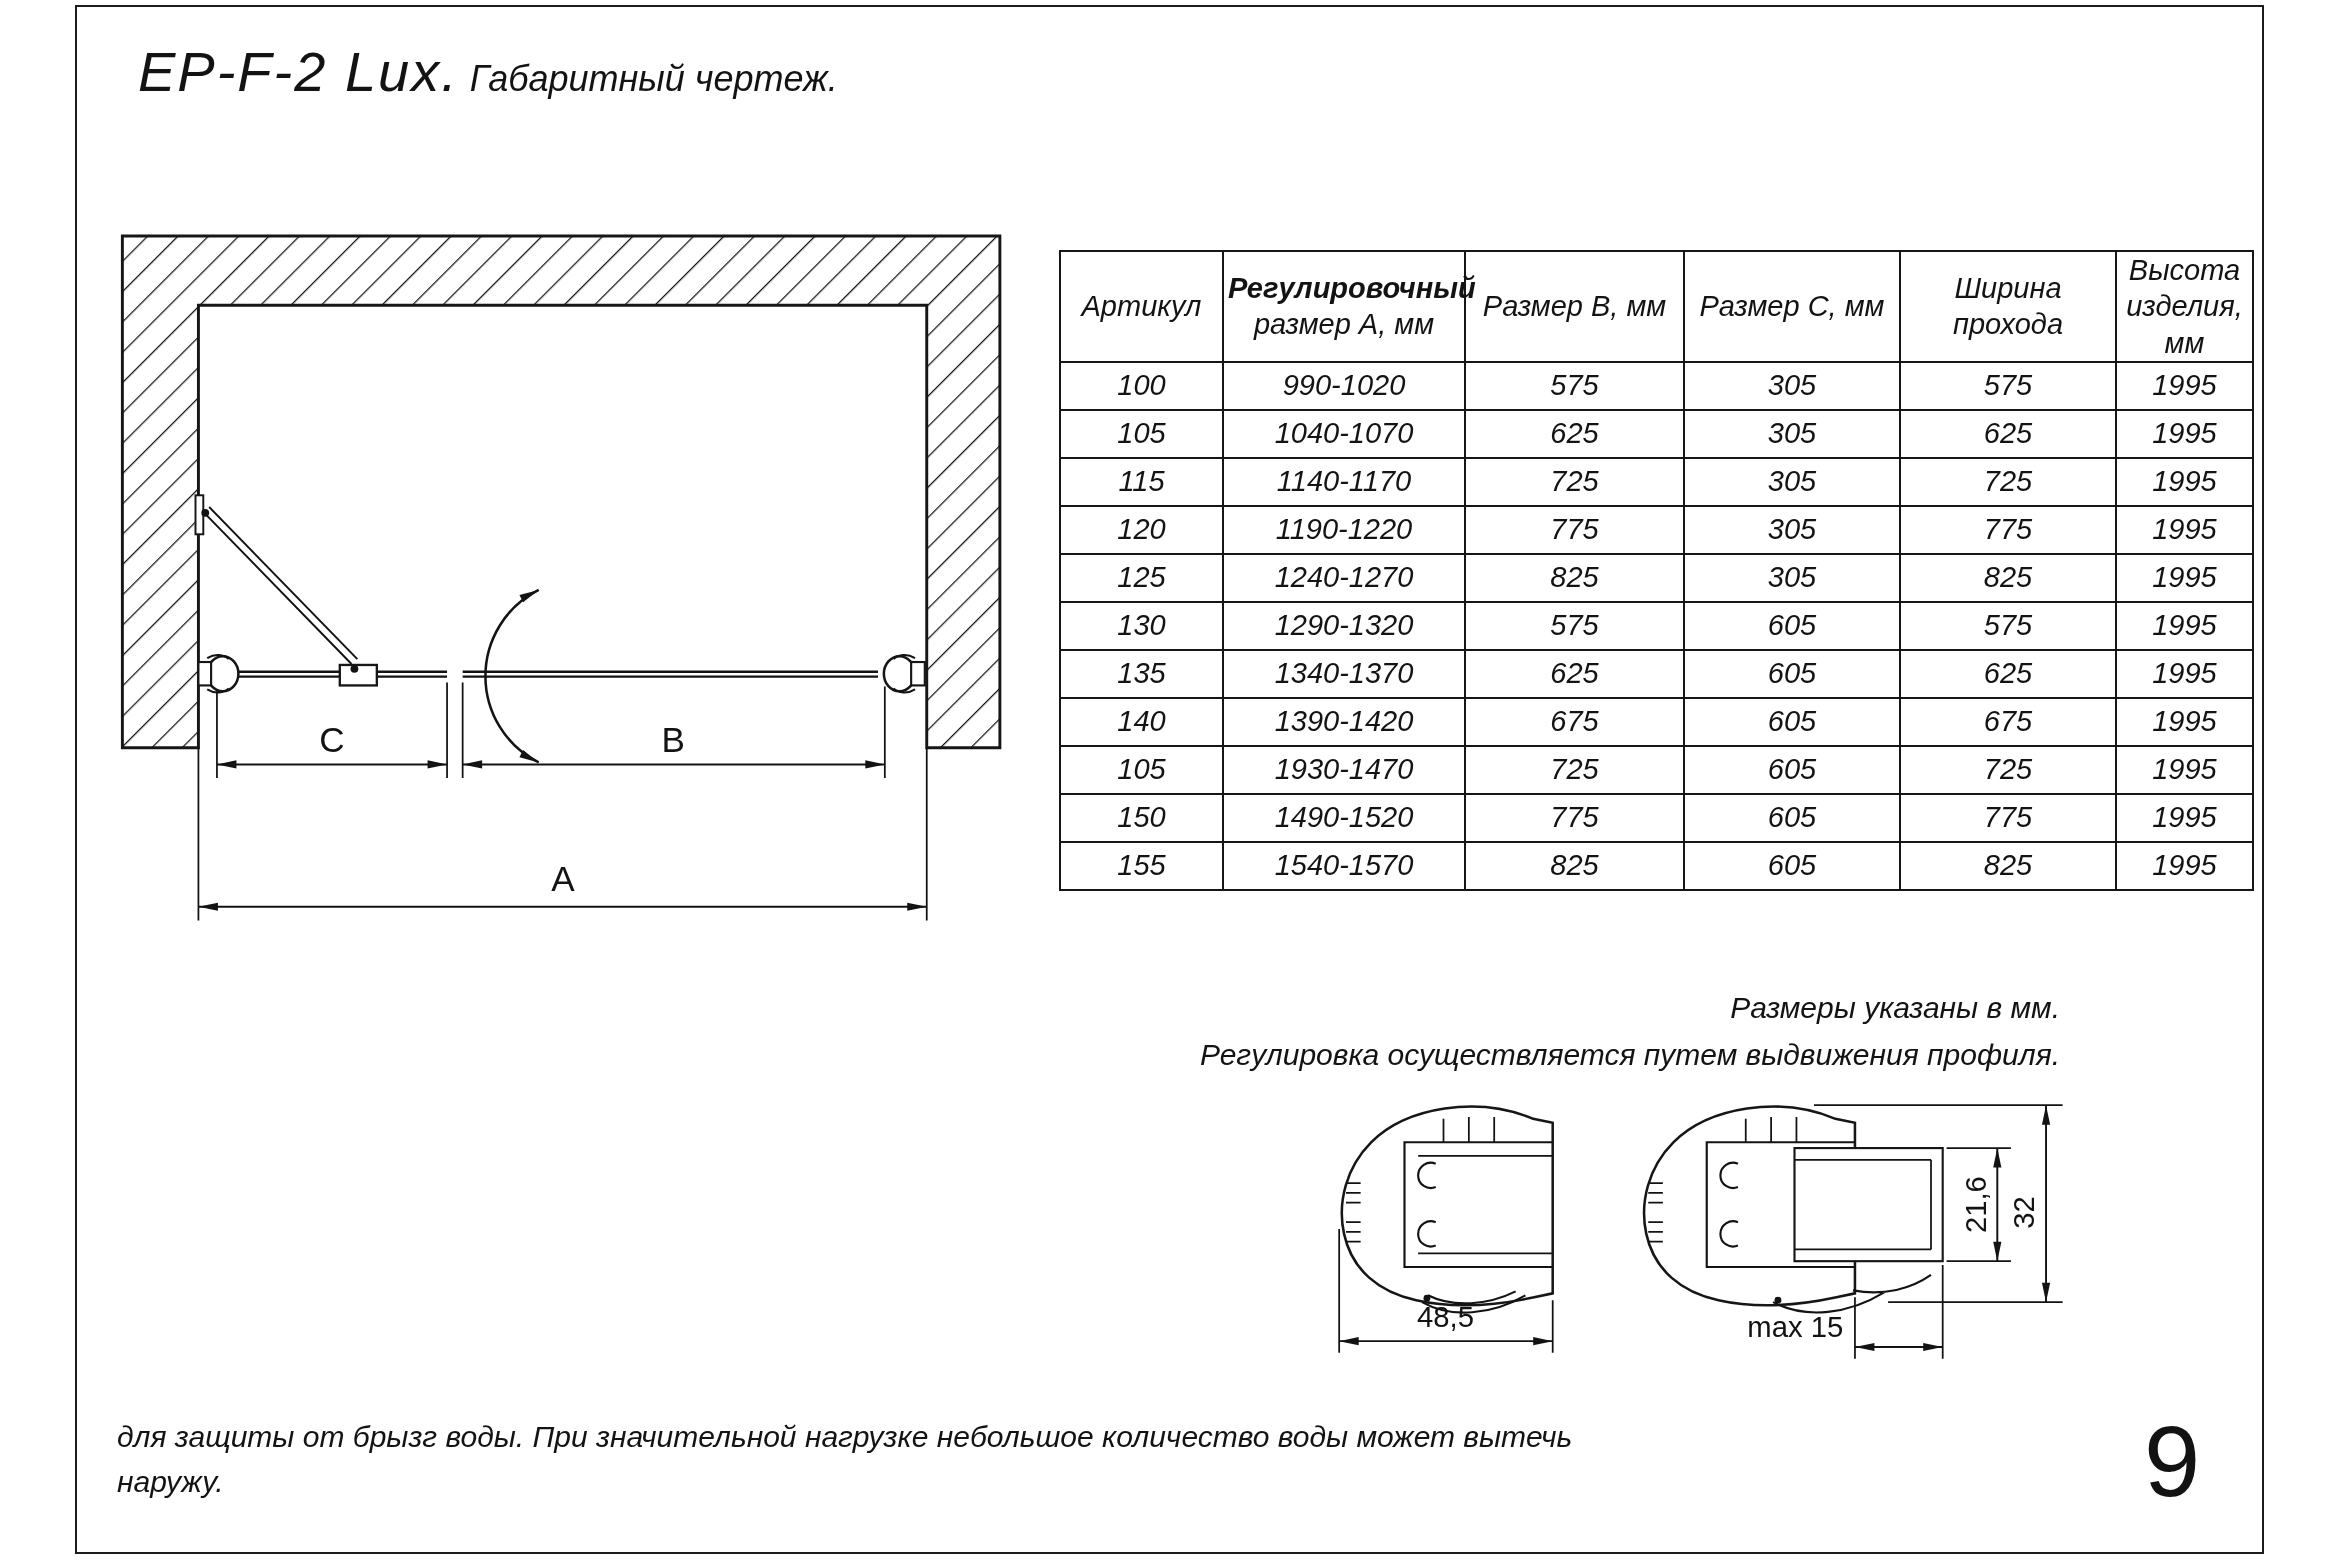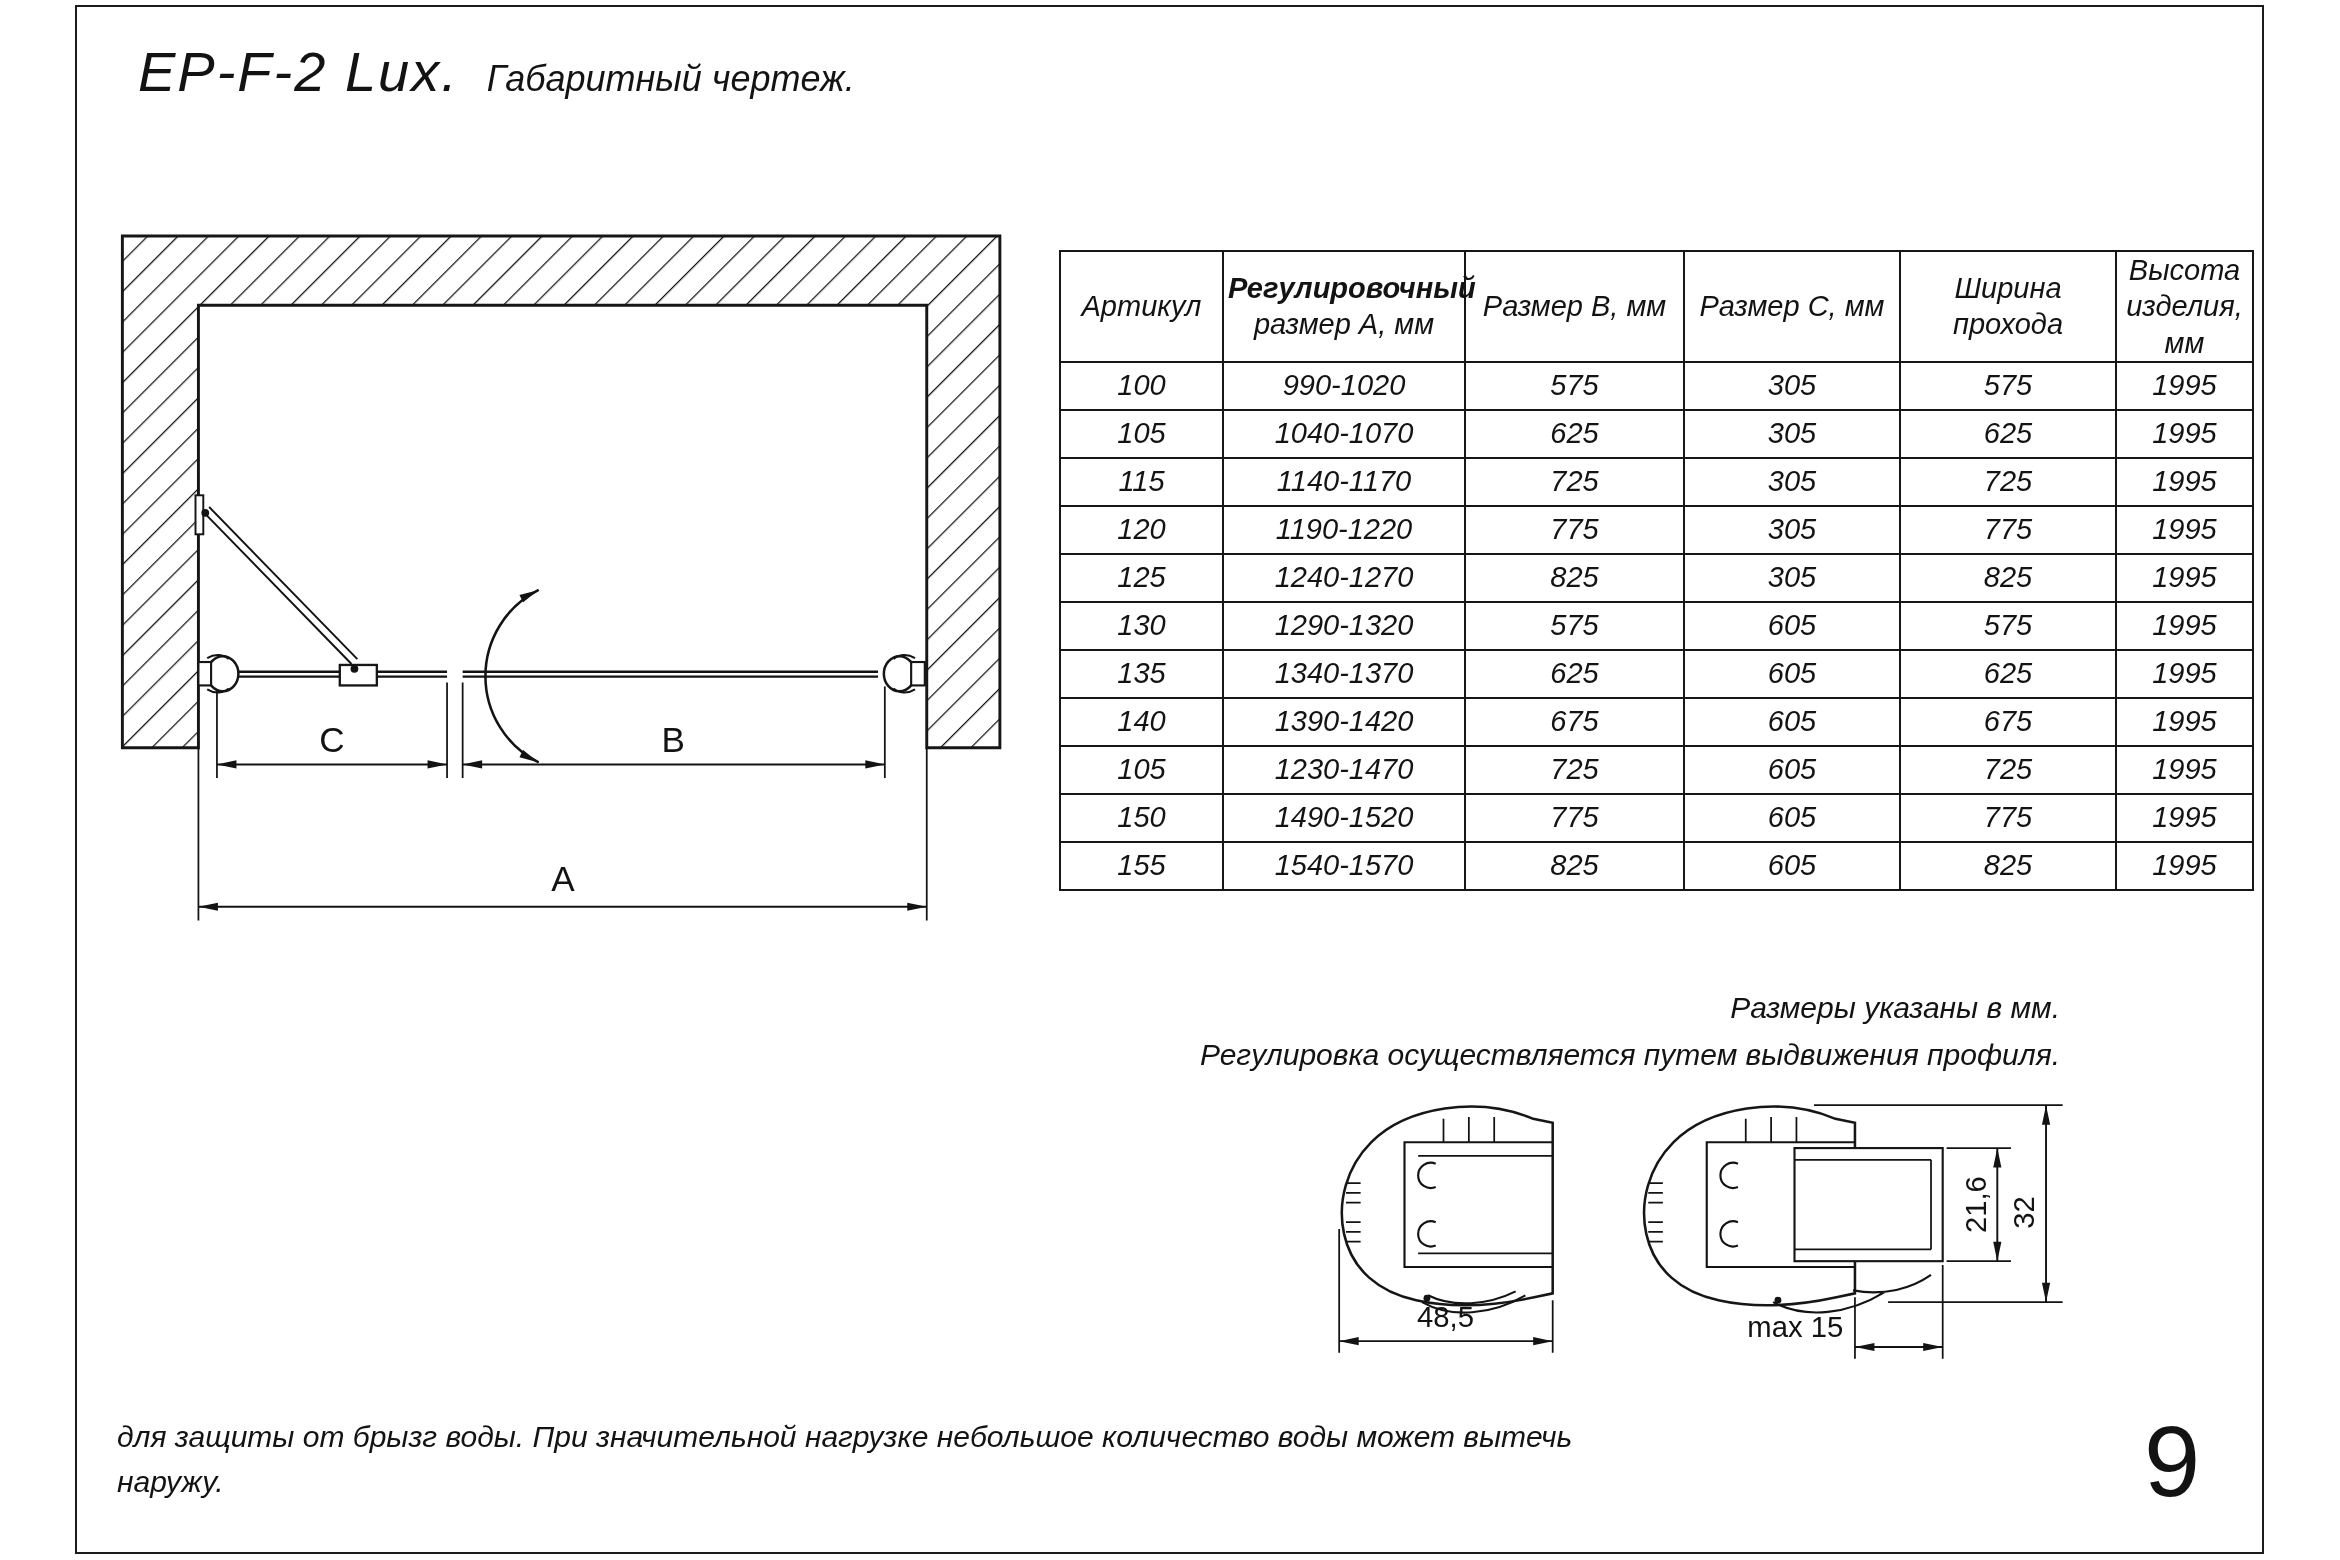--- a/index.html
+++ b/index.html
@@ -9,21 +9,21 @@
     font-family:"Liberation Sans", sans-serif;
   }
   .abs{position:absolute}
   #frame{
     left:75px;top:4.9px;width:2189px;height:1549px;
     border:2.9px solid #1c1c1c;box-sizing:border-box;background:#fff;
   }
   
   #title{left:138px;top:39px;white-space:nowrap}
   #title .model{font-style:italic;font-size:56px;letter-spacing:2px}
-  #title .sub{font-style:italic;font-size:36px;margin-left:28px}
+  #title .sub{font-style:italic;font-size:36px;margin-left:11px}
 
   
   #size-table{
     position:absolute;left:1059px;top:250px;width:1192px;
     border-collapse:collapse;table-layout:fixed;background:#fff;
     border:2.9px solid #161616;
   }
   #size-table th,#size-table td{border:2px solid #161616}
   #size-table thead th{
     height:105px;font-style:italic;font-weight:normal;font-size:29px;
@@ -211,21 +211,21 @@
     <tr>
         <td>140</td>
         <td>1390-1420</td>
         <td>675</td>
         <td>605</td>
         <td>675</td>
         <td>1995</td>
       </tr>
     <tr>
         <td>105</td>
-        <td>1230-1470</td>
+        <td>1930-1470</td>
         <td>725</td>
         <td>605</td>
         <td>725</td>
         <td>1995</td>
       </tr>
     <tr>
         <td>150</td>
         <td>1490-1520</td>
         <td>775</td>
         <td>605</td>

